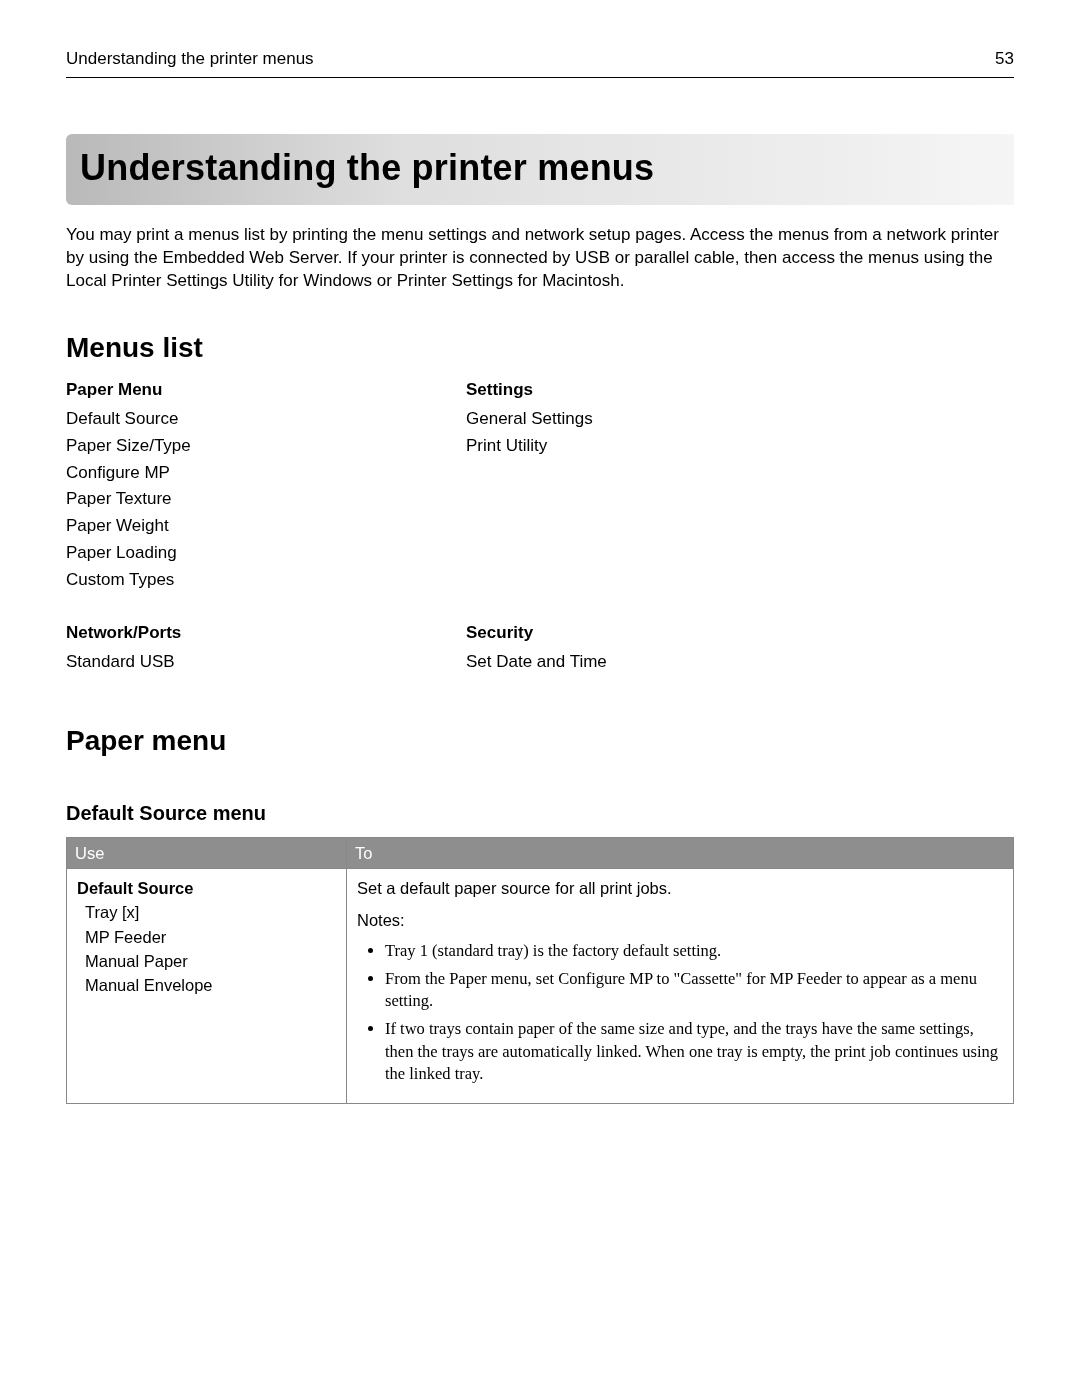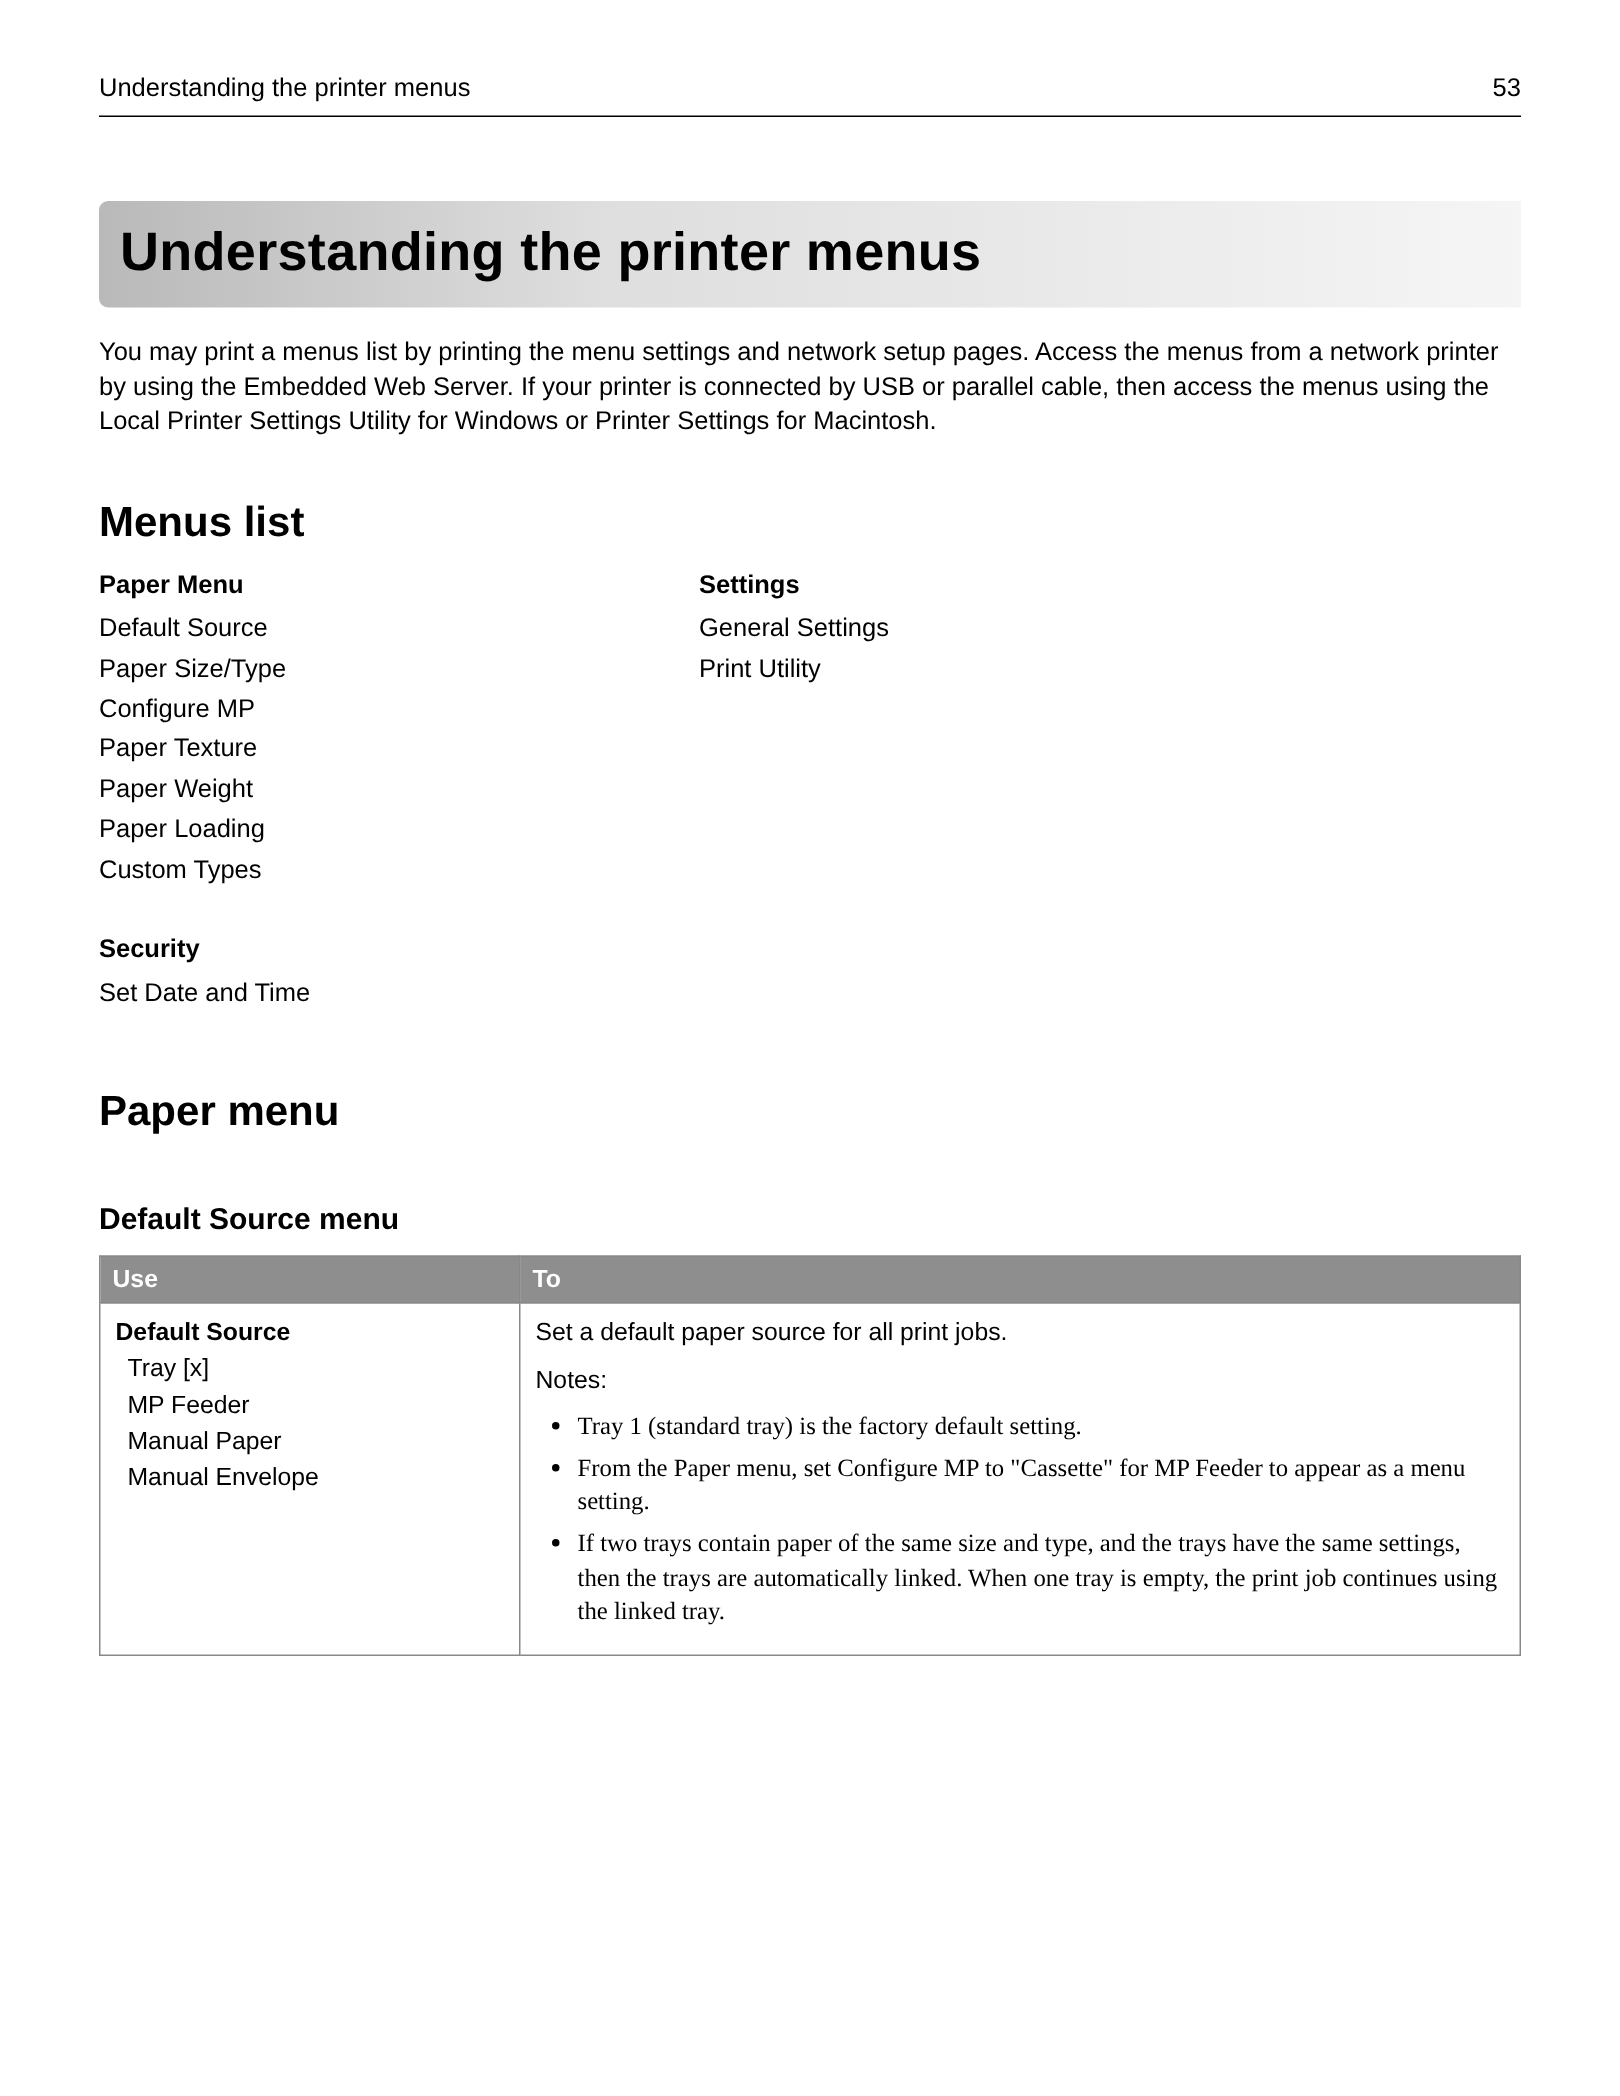--- a/index.html
+++ b/index.html
@@ -39,21 +39,21 @@
   .col-head { font-weight: 700; margin-bottom: 6px; }
   .col-items div { margin-bottom: 4px; }
   .paper-menu-sec { margin-top: 44px; }
   table.ds {
     width: 100%; border-collapse: collapse; margin-top: 8px;
     font-size: 16.5px;
   }
   table.ds th, table.ds td { border: 1px solid #888; vertical-align: top; }
   table.ds th {
     background: #8e8e8e; color: #fff; text-align: left;
-    font-weight: 700; padding: 4px 8px;
+    font-weight: 400; padding: 4px 8px;
   }
   table.ds td.left { width: 280px; padding: 8px 10px 14px 10px; }
   table.ds td.right { padding: 8px 10px 12px 10px; }
   .opt-title { font-weight: 700; }
   .opt-indent { margin-left: 8px; margin-top: 2px; }
   .opt-indent div { margin-bottom: 2px; }
   .notes-label { font-weight: 400; margin-top: 10px; }
   ul.notes { margin: 8px 0 0 0; padding-left: 28px; }
   ul.notes li { margin-bottom: 6px; line-height: 1.35; font-family: Liberation Serif, serif; }
 </style>
@@ -90,20 +90,26 @@
       <div class="col-head">Settings</div>
       <div class="col-items">
         <div>General Settings</div>
         <div>Print Utility</div>
       </div>
     </div>
   </div>
 
   <div class="grid2">
     <div>
+      <div class="col-head">Network/Ports</div>
+      <div class="col-items">
+        <div>Standard USB</div>
+      </div>
+    </div>
+    <div>
       <div class="col-head">Security</div>
       <div class="col-items">
         <div>Set Date and Time</div>
       </div>
     </div>
   </div>
 
   <div class="paper-menu-sec">
     <h2>Paper menu</h2>
     <div style="height:28px"></div>

